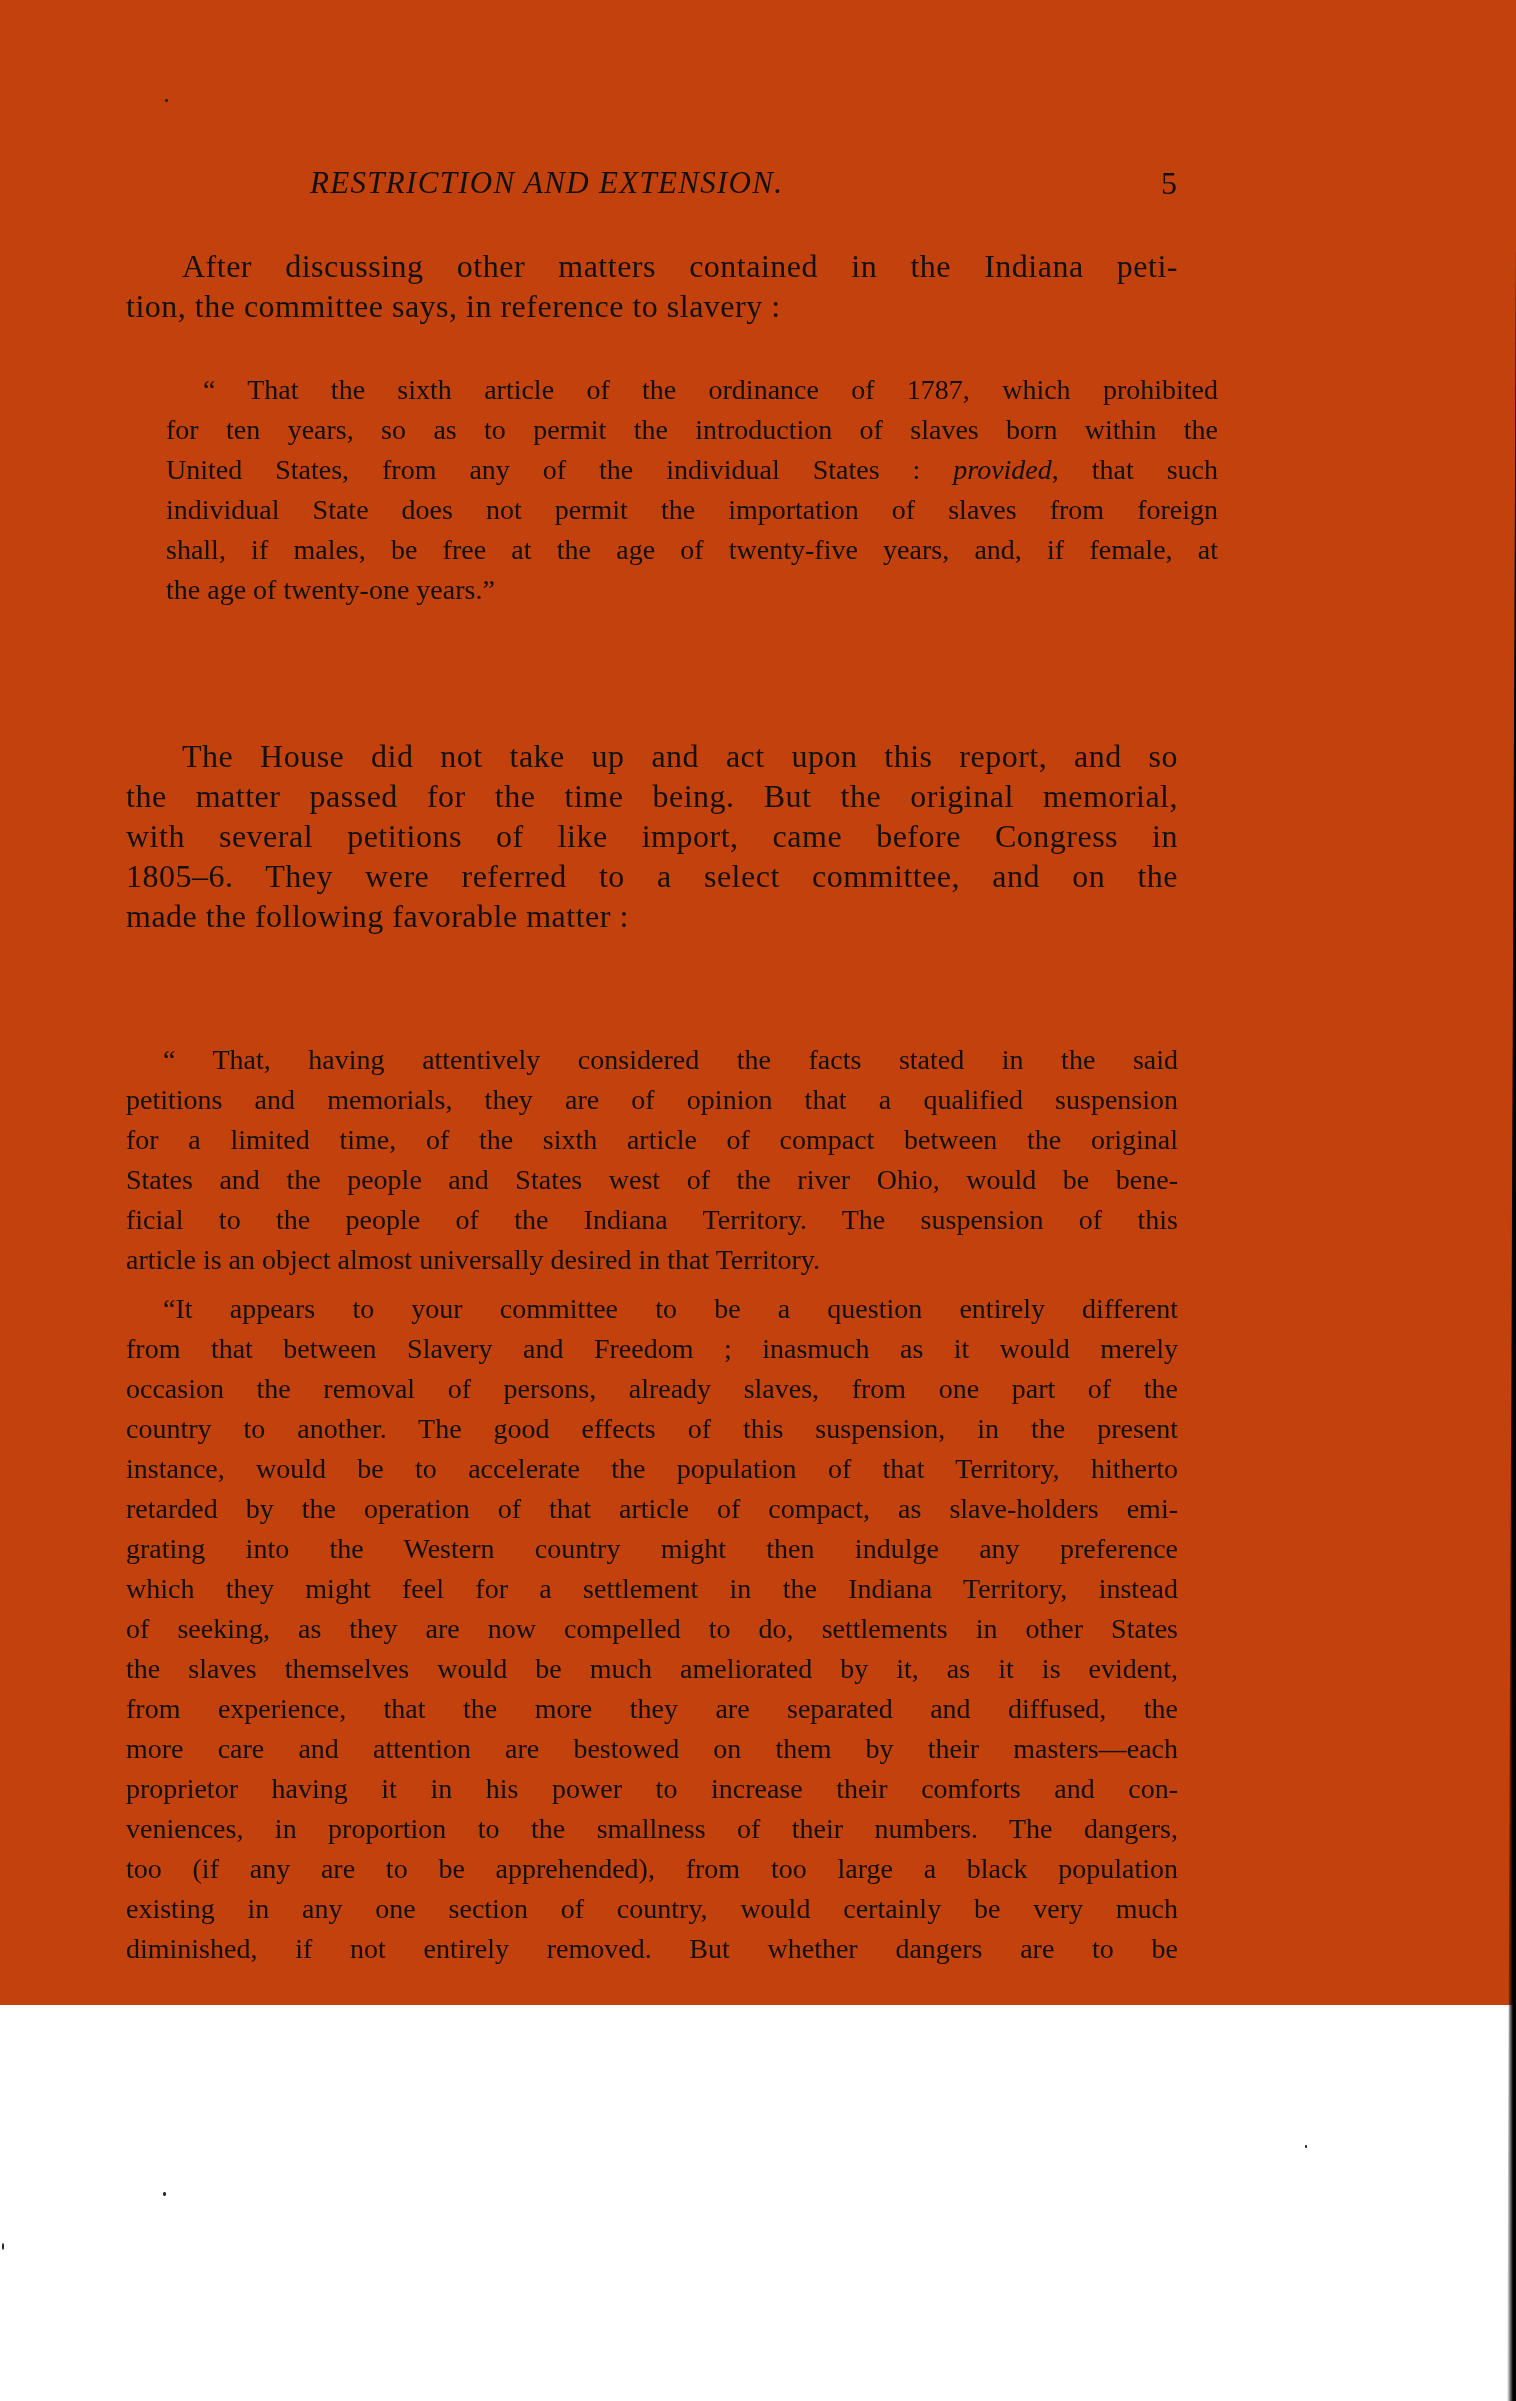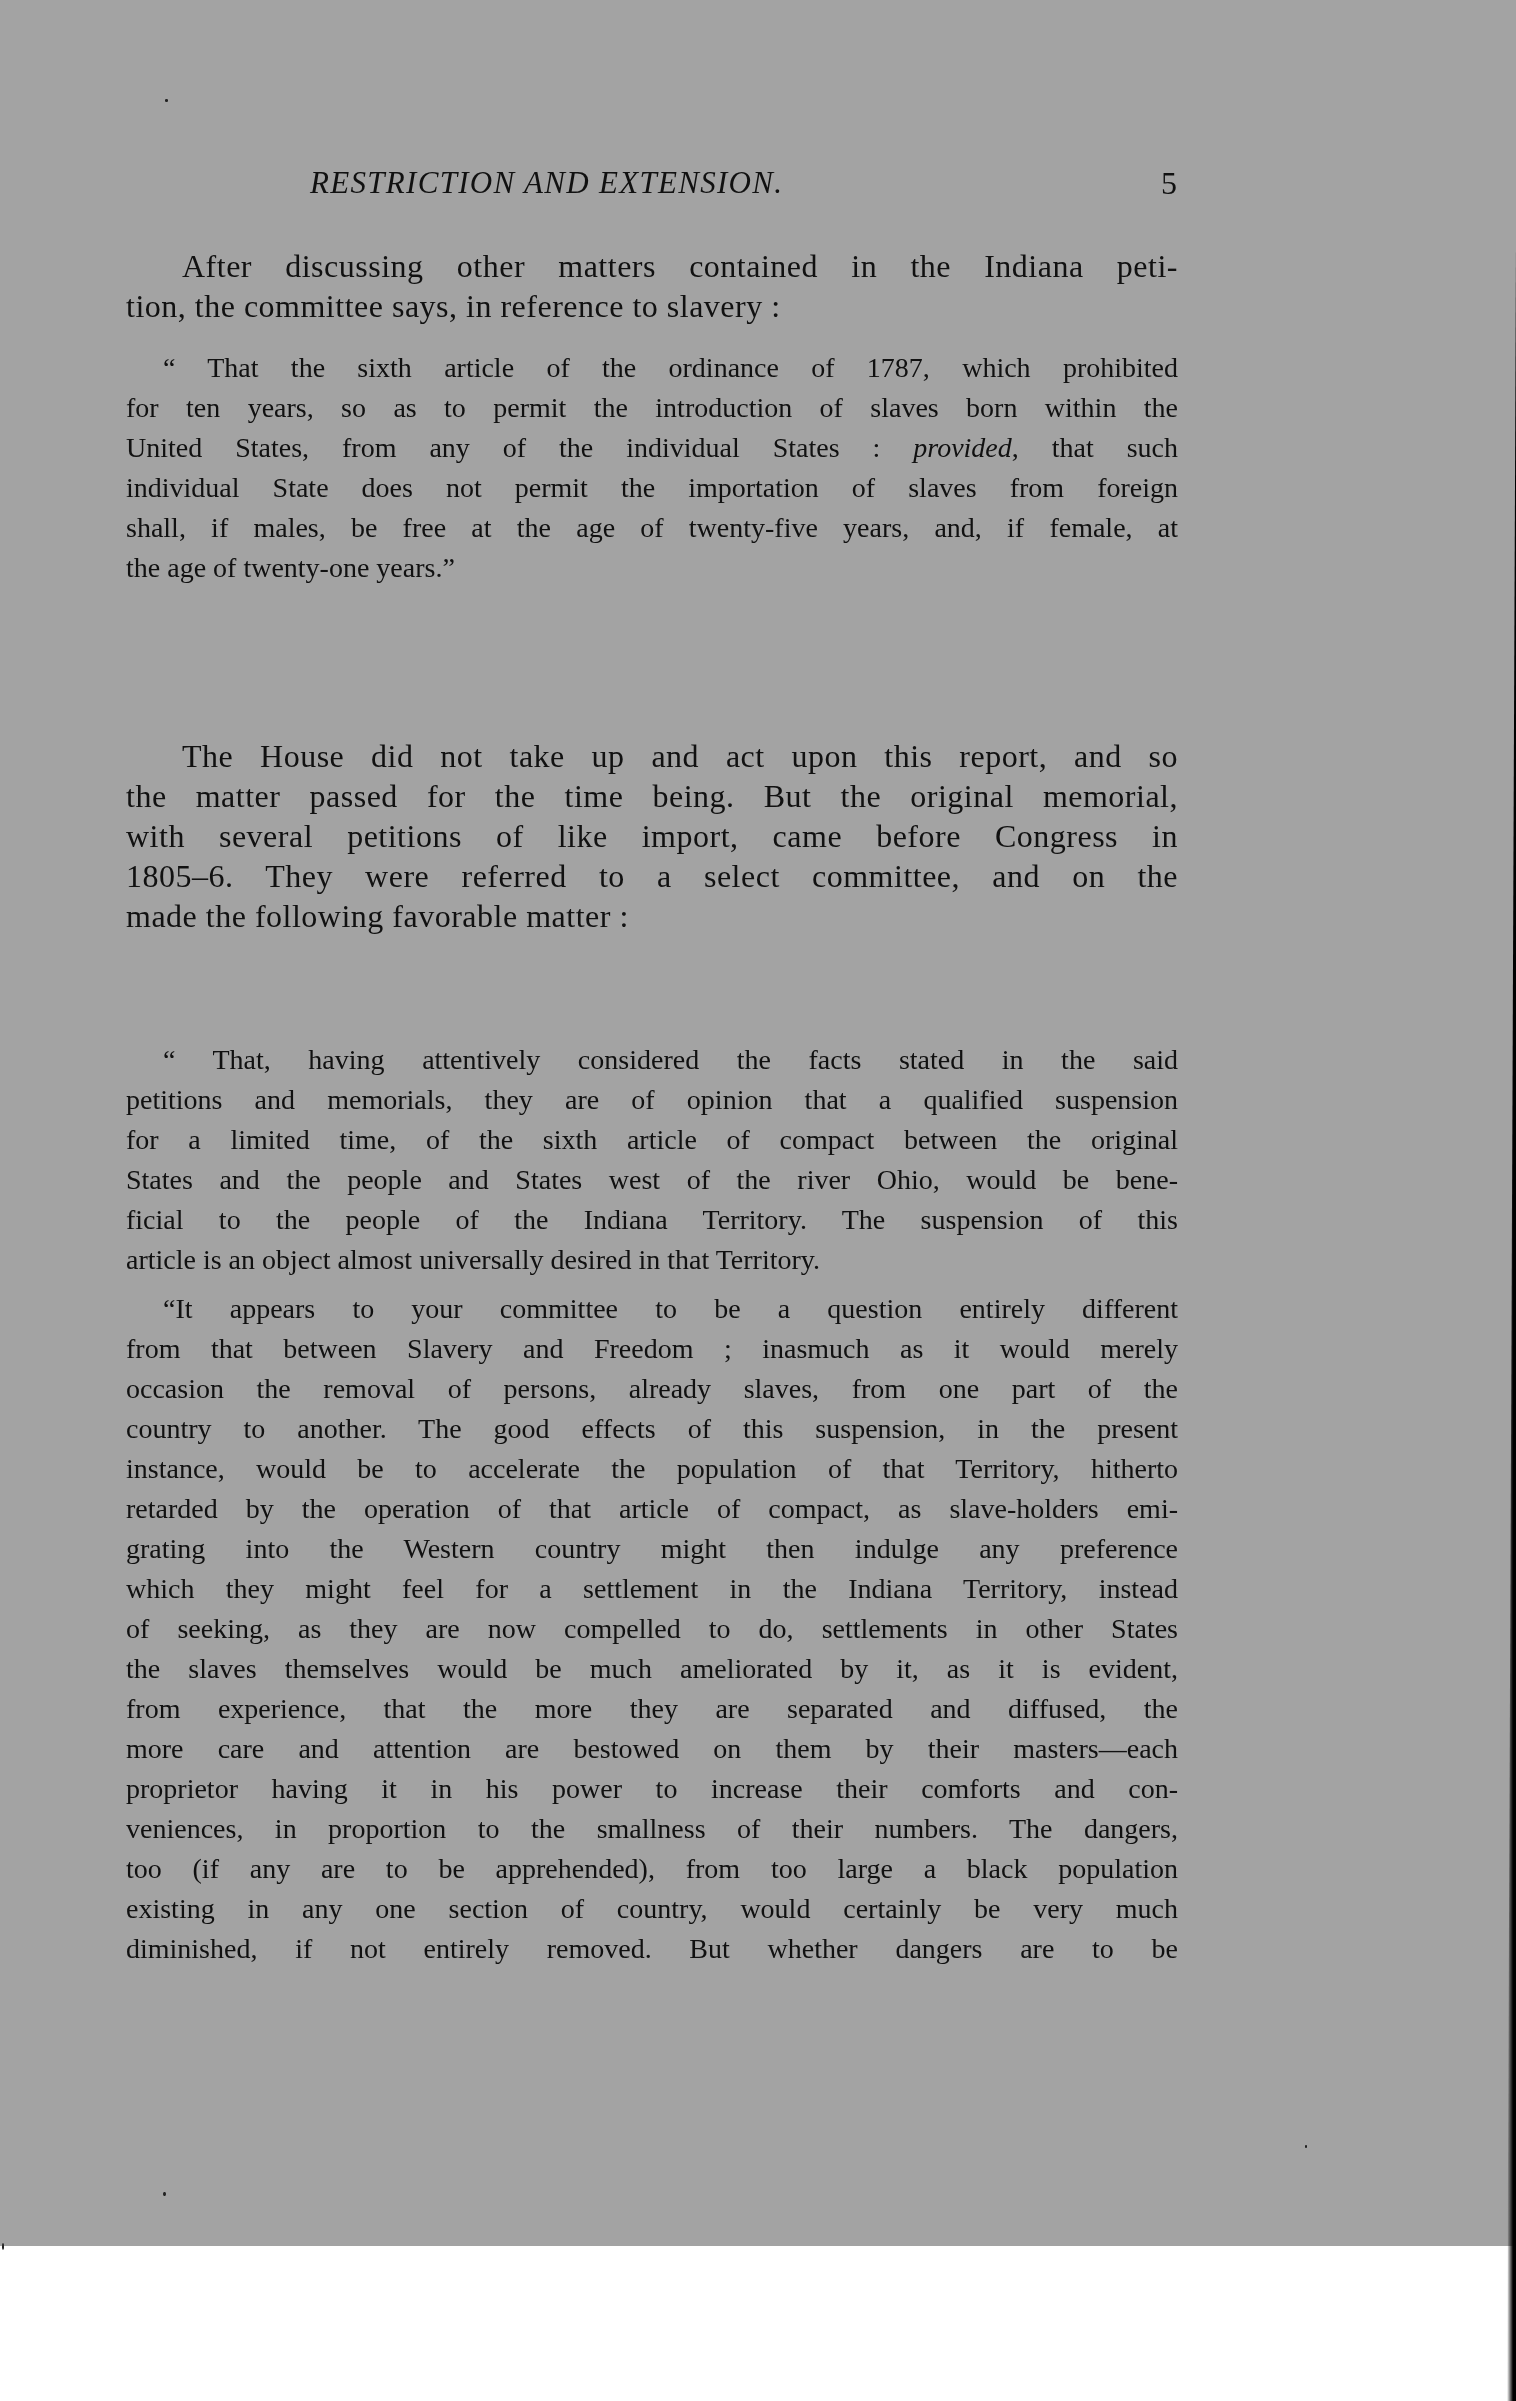--- a/index.html
+++ b/index.html
@@ -1,17 +1,17 @@
 <!DOCTYPE html>
 <html style="font-size:13.5px"><head>
 <meta charset="utf-8">
 <style>
   html, body { margin: 0; padding: 0; background: #ffffff; }
   body { width: 1517px; height: 2401px; position: relative; overflow: hidden; color: #111; }
-  .page { position: absolute; left: 0; top: 0; width: 1517px; height: 2246px; background: #a3a3a3; }
+  .page { position: absolute; left: 0; top: 0; width: 1517px; height: 2005px; background: #c2410c; }
   .edge { position: absolute; right: 0; top: 126px; width: 10px; height: 2275px;
           background: linear-gradient(to right, rgba(0,0,0,0) 0%, #000 60%, #000 100%);
           clip-path: polygon(95% 0, 100% 0, 100% 100%, 0 100%); }
   .running-head { position: absolute; top: 165px; left: 0; width: 1517px; height: 42px; }
   .rh-title { position: absolute; left: 310px; top: 0; font-family: "Liberation Serif", serif;
               font-style: italic; font-size: 31px; letter-spacing: 1.3px; }
   .rh-page { position: absolute; left: 1161px; top: 0; font-family: "Liberation Serif", serif;
              font-size: 32px; }
   .block { position: absolute; left: 126px; width: 1052px; font-family: "Liberation Serif", serif; }
   .line { display: block; white-space: nowrap; text-align: justify; text-align-last: justify; }
@@ -33,21 +33,21 @@
   <div class="running-head">
     <span class="rh-title">RESTRICTION AND EXTENSION.</span>
     <span class="rh-page">5</span>
   </div>
 
   <div class="block big" style="top:246px;">
     <span class="line indent-big">After discussing other matters contained in the Indiana peti-</span>
     <span class="line last">tion, the committee says, in reference to slavery :</span>
   </div>
 
-  <div class="block small" style="top:348px;">
+  <div class="block small" style="top:370px;margin-left:40px;">
     <span class="line indent-small">“ That the sixth article of the ordinance of 1787, which prohibited</span>
     <span class="line">for ten years, so as to permit the introduction of slaves born within the</span>
     <span class="line"><span>United States, from any of the individual States :</span> <em>provided</em><span>, that such</span></span>
     <span class="line">individual State does not permit the importation of slaves from foreign</span>
     <span class="line">shall, if males, be free at the age of twenty-five years, and, if female, at</span>
     <span class="line last">the age of twenty-one years.”</span>
   </div>
 
   <div class="block big" style="top:736px;">
     <span class="line indent-big">The House did not take up and act upon this report, and so</span>

